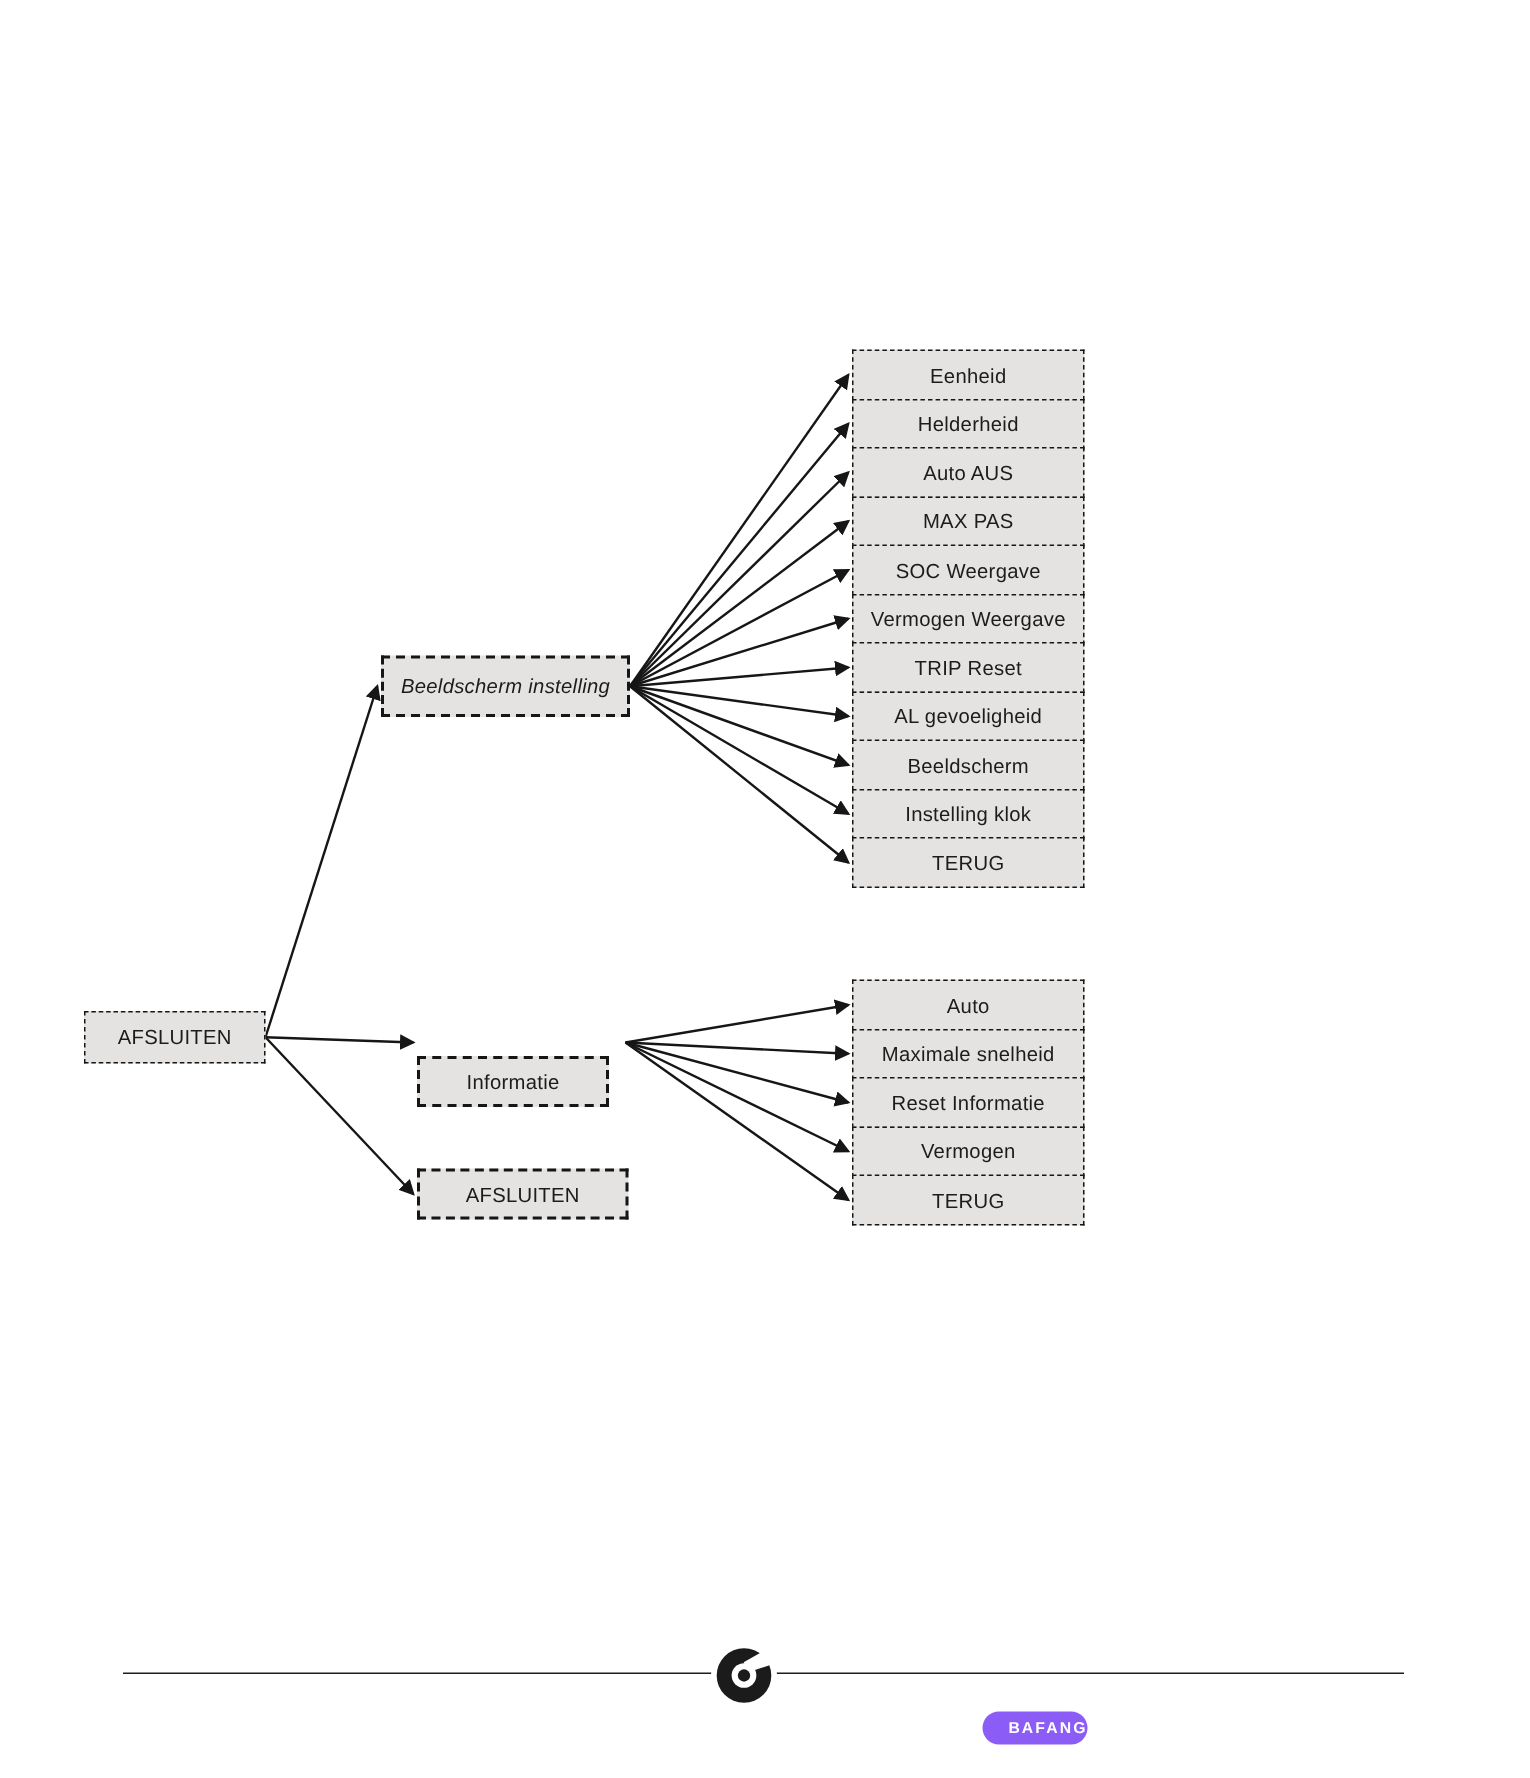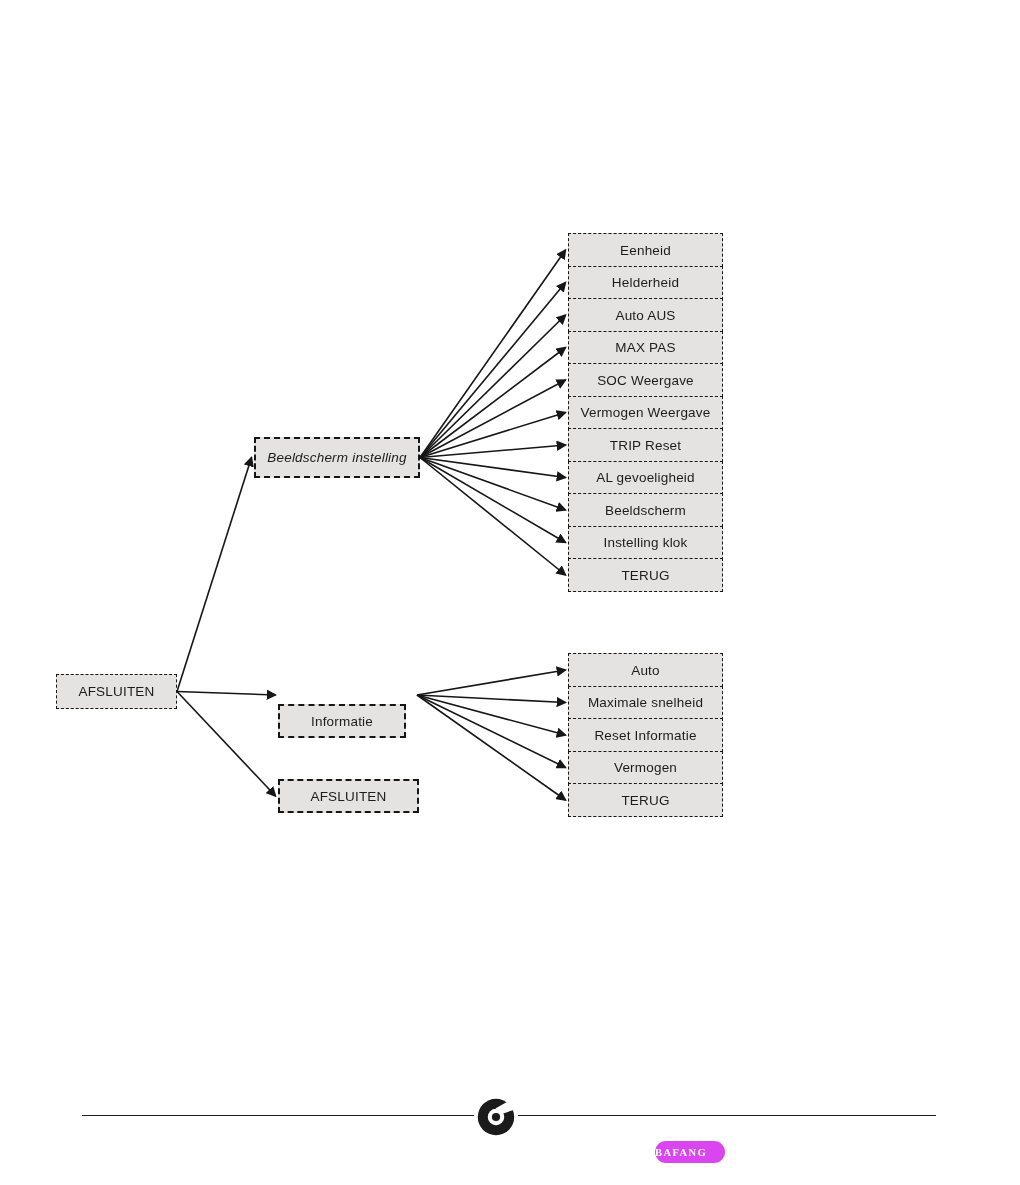--- a/index.html
+++ b/index.html
@@ -19,21 +19,21 @@
   #afsluiten{left:278px;top:779px;width:141px;height:34px;}
   .col{position:absolute;width:155px;}
   #display-col{left:568px;top:233px;}
   #info-col{left:568px;top:653px;}
   .col .nodebox.item{position:relative;width:155px;height:34px;margin-top:-1.5px;}
   .col .nodebox.item:first-child{margin-top:0;}
   .footer-line{position:absolute;left:82px;top:1115px;width:854px;height:0;border-top:1.6px solid #1d1d1d;}
   .logo-wrap{position:absolute;left:473px;top:1094px;width:46px;height:46px;}
   .brand-badge{
     position:absolute;left:655px;top:1141px;width:70px;height:22px;border-radius:11px;
-    background:#d946ef;display:flex;align-items:center;justify-content:flex-start;font-family:Liberation Serif, serif;
+    background:#8b5cf6;display:flex;align-items:center;justify-content:flex-end;
   }
   .brand-badge span{color:#ffffff;font-size:10.5px;font-weight:bold;letter-spacing:1.4px;}
 </style>
 </head>
 <body>
 
 <div class="page" id="page">
 
   <svg id="edges-svg" xmlns="http://www.w3.org/2000/svg">
     <defs>

